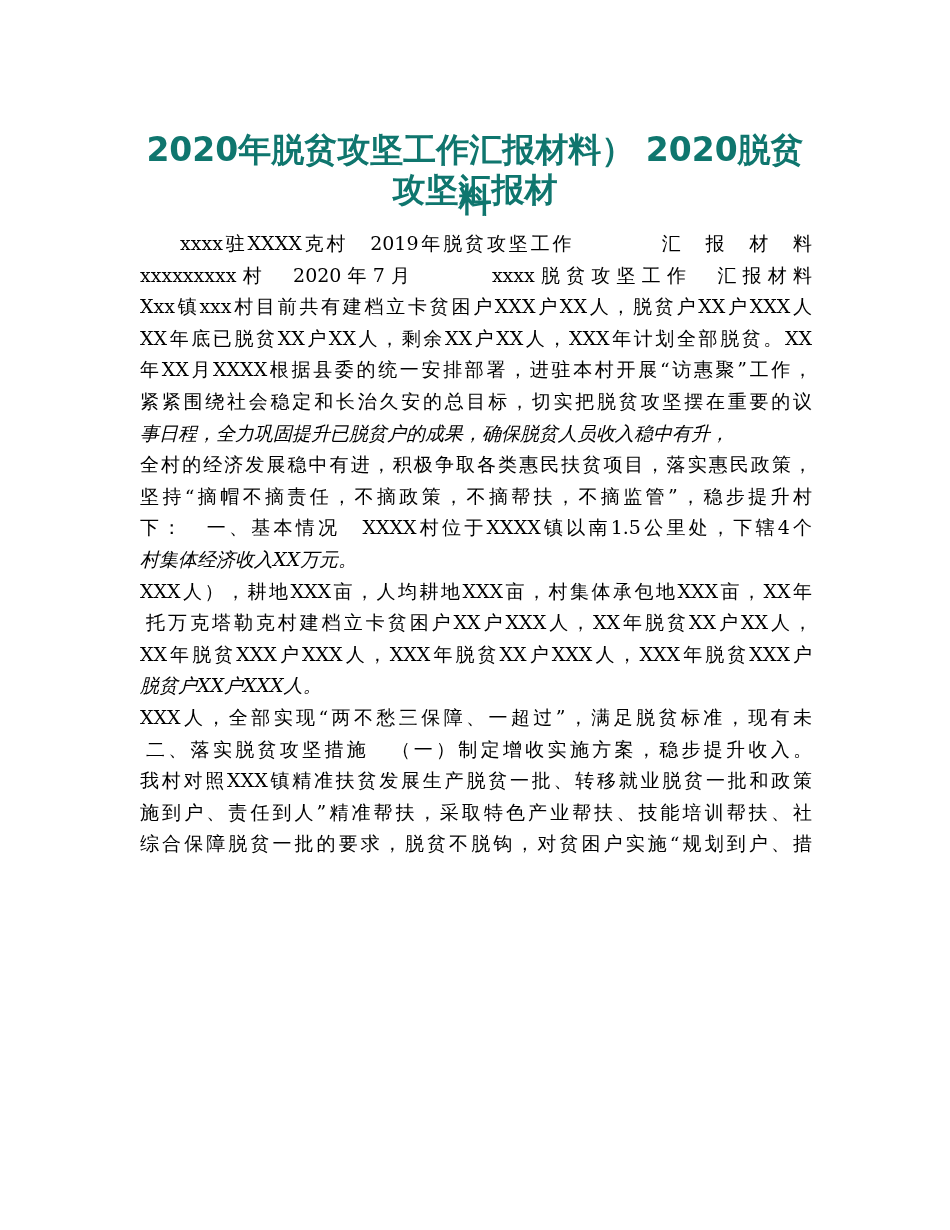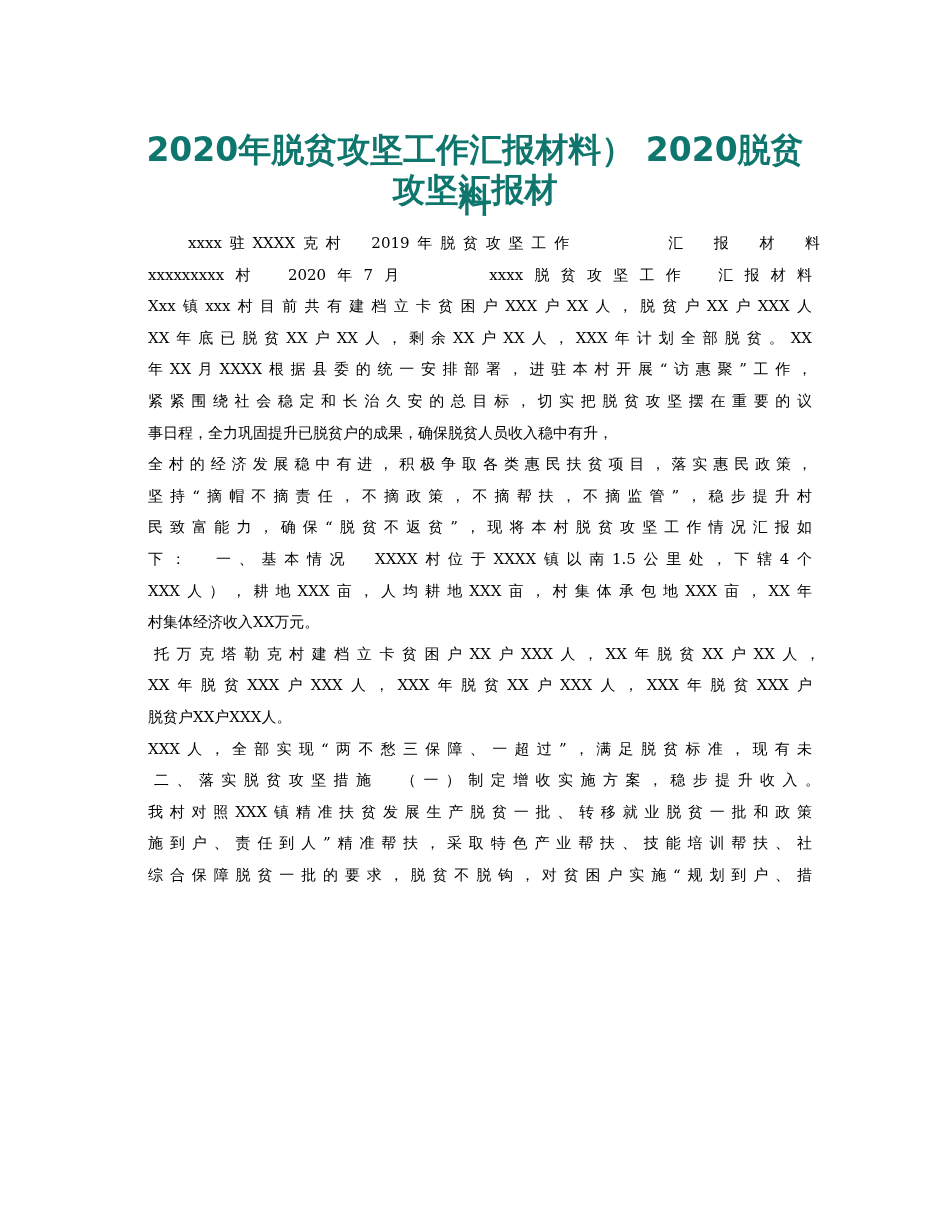--- a/index.html
+++ b/index.html
@@ -41,29 +41,29 @@
     .body-text {
       position: absolute;
       left: 140px;
       width: 672px;
       top: 228px;
     }
     .line {
       position: relative;
       height: 31.6px;
       line-height: 31.6px;
-      font-size: 15px;
+      font-size: 19px;
       white-space: nowrap;
       text-align: justify;
       text-align-last: justify;
       overflow: visible;
-      margin-left: 8px;
     }
     .line.noj {
       text-align-last: left;
+      font-style: italic;
     }
     .line.indent1 { padding-left: 40px; width: calc(100% - 40px); }
     .line.indent-small { padding-left: 6px; width: calc(100% - 6px); }
   </style>
 </head>
 <body>
 
 <div class="page">
 
   <div class="title title-line1">2020年脱贫攻坚工作汇报材料） 2020脱贫攻坚汇报材</div>
@@ -72,24 +72,23 @@
   <div class="body-text">
     <div class="line indent1">xxxx驻XXXX克村　2019年脱贫攻坚工作　　　　汇　报　材　料</div>
     <div class="line">xxxxxxxxx村　2020年7月　　　xxxx脱贫攻坚工作　汇报材料</div>
     <div class="line">Xxx镇xxx村目前共有建档立卡贫困户XXX户XX人，脱贫户XX户XXX人</div>
     <div class="line">XX年底已脱贫XX户XX人，剩余XX户XX人，XXX年计划全部脱贫。XX</div>
     <div class="line">年XX月XXXX根据县委的统一安排部署，进驻本村开展“访惠聚”工作，</div>
     <div class="line">紧紧围绕社会稳定和长治久安的总目标，切实把脱贫攻坚摆在重要的议</div>
     <div class="line noj">事日程，全力巩固提升已脱贫户的成果，确保脱贫人员收入稳中有升，</div>
     <div class="line">全村的经济发展稳中有进，积极争取各类惠民扶贫项目，落实惠民政策，</div>
     <div class="line">坚持“摘帽不摘责任，不摘政策，不摘帮扶，不摘监管”，稳步提升村</div>
-    <div class="line">民致富能力，确保“脱贫不返贫”，现将本村脱贫攻坚工作情况汇报如</div>
     <div class="line">下：　一、基本情况　XXXX村位于XXXX镇以南1.5公里处，下辖4个</div>
+    <div class="line noj">村集体经济收入XX万元。</div>
     <div class="line">XXX人），耕地XXX亩，人均耕地XXX亩，村集体承包地XXX亩，XX年</div>
-    <div class="line noj">村集体经济收入XX万元。</div>
     <div class="line indent-small">托万克塔勒克村建档立卡贫困户XX户XXX人，XX年脱贫XX户XX人，</div>
     <div class="line">XX年脱贫XXX户XXX人，XXX年脱贫XX户XXX人，XXX年脱贫XXX户</div>
     <div class="line noj">脱贫户XX户XXX人。</div>
     <div class="line">XXX人，全部实现“两不愁三保障、一超过”，满足脱贫标准，现有未</div>
     <div class="line indent-small">二、落实脱贫攻坚措施　（一）制定增收实施方案，稳步提升收入。</div>
     <div class="line">我村对照XXX镇精准扶贫发展生产脱贫一批、转移就业脱贫一批和政策</div>
     <div class="line">施到户、责任到人”精准帮扶，采取特色产业帮扶、技能培训帮扶、社</div>
     <div class="line">综合保障脱贫一批的要求，脱贫不脱钩，对贫困户实施“规划到户、措</div>
   </div>
 

